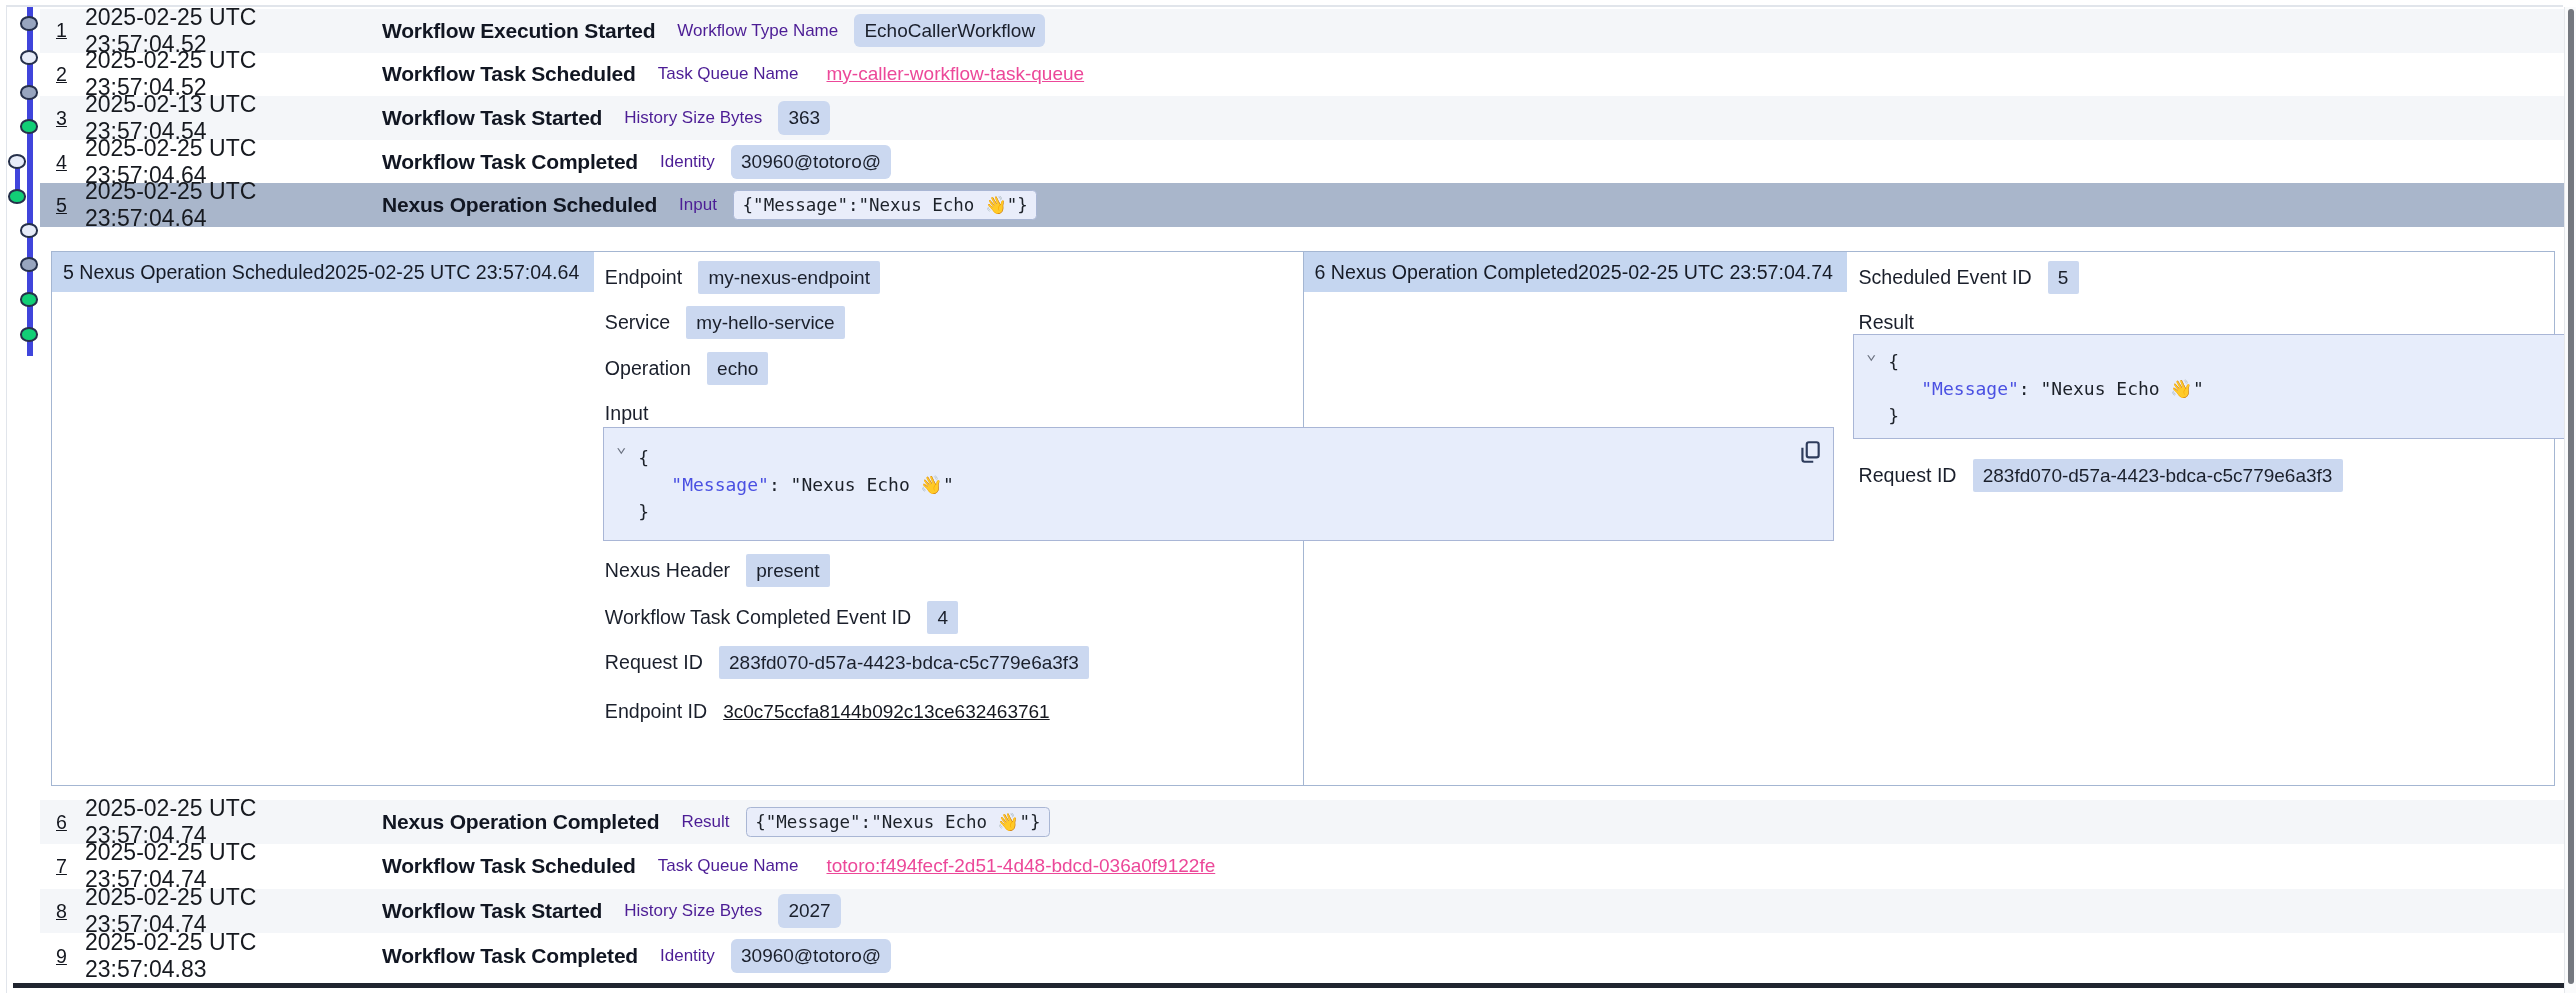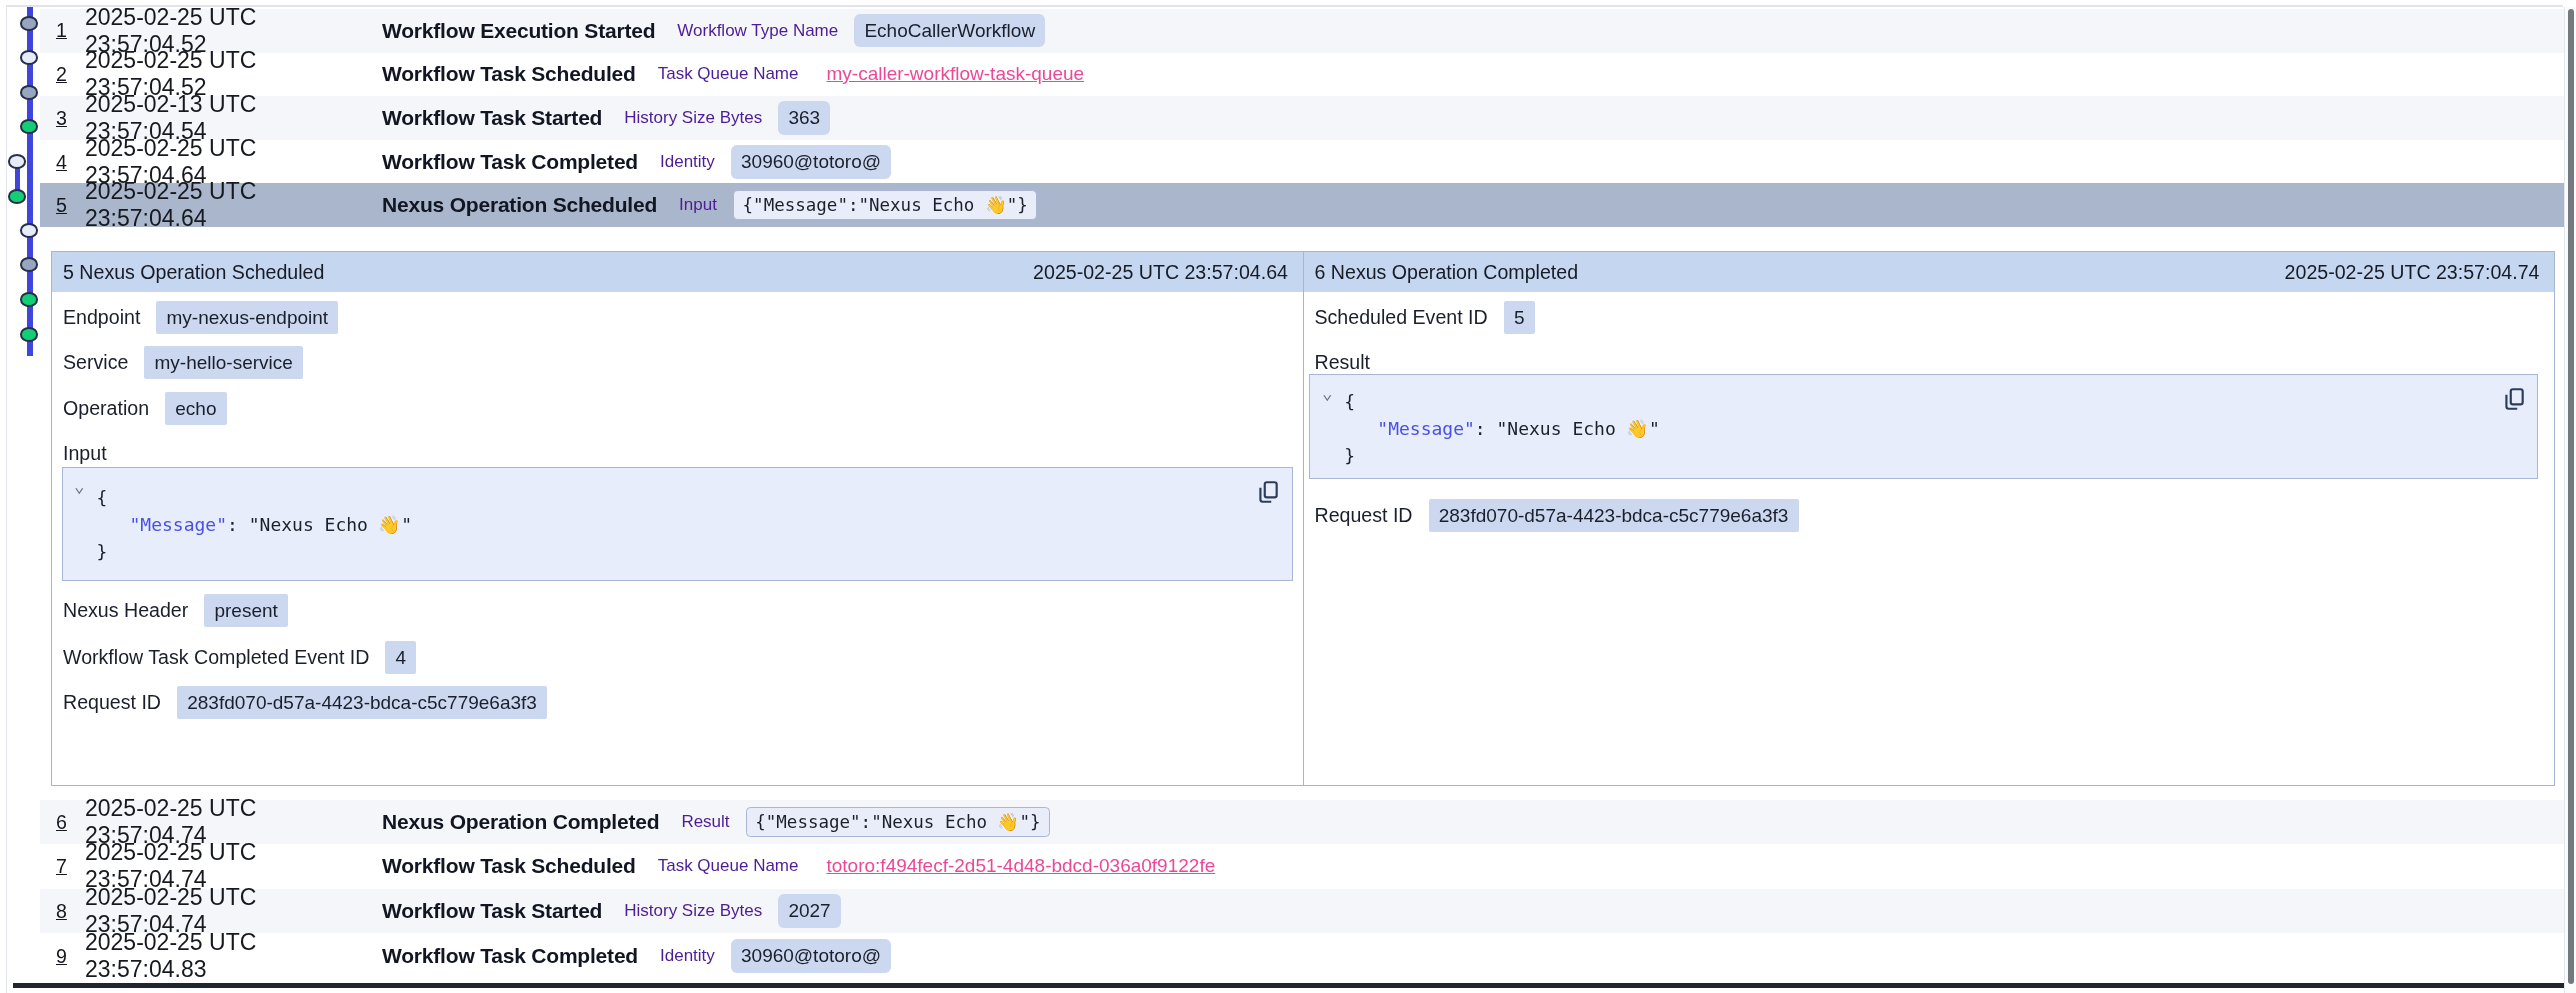--- a/index.html
+++ b/index.html
@@ -30,21 +30,21 @@
   .evt-name{font-size:21px;font-weight:700;letter-spacing:-0.2px;color:#111622;flex:none;}
   .evt-label{margin-left:22px;font-size:17px;color:#4c1d95;flex:none;}
   .evt-badge{margin-left:16px;background:#cbd8f0;border-radius:5.8px;padding:5.8px 10.2px;font-size:19px;color:#1a1f2b;flex:none;}
   .evt-link{margin-left:28px;font-size:19px;text-decoration:underline;color:#ec4899;flex:none;}
   .evt-code-badge{margin-left:16px;background:#e9edfa;border:1.5px solid #a9b6d4;border-radius:4.4px;padding:3.6px 8.7px;
     font-family:"DejaVu Sans Mono",monospace;font-size:17.5px;color:#1c2129;flex:none;}
 
   
   .panel{position:absolute;left:51px;top:251px;width:2504px;height:535px;border:1.5px solid #a4b6d2;background:#fff;
     box-sizing:border-box;display:flex;}
-  .panel-half{flex:1;display:flex;flex-direction:column;min-width:0;}
+  .panel-half{flex:1;display:flex;flex-direction:row;min-width:0;}
   .panel-half.left{border-right:1.5px solid #a4b6d2;}
   .panel-head{height:40px;flex:none;background:#c5d6f0;display:flex;align-items:center;justify-content:space-between;
     padding:0 14.5px 0 11px;font-size:19.6px;color:#161b26;}
   .panel-body{position:relative;flex:1;}
   .pfield{position:absolute;left:11px;height:35px;display:flex;align-items:center;font-size:19.6px;color:#1a1f2b;}
   .pfield .plabel{margin-right:16px;}
   .pbadge{background:#cbd8f0;border-radius:2px;padding:5.8px 10.2px;font-size:19px;color:#1a1f2b;}
   .plink{text-decoration:underline;font-size:19px;color:#14171f;}
 
   
@@ -160,20 +160,24 @@
         <span class="pbadge">present</span>
       </div>
       <div class="pfield" style="top:348px;text-align:center;">
         <span class="plabel">Workflow Task Completed Event ID</span>
         <span class="pbadge">4</span>
       </div>
       <div class="pfield" style="top:393px;">
         <span class="plabel">Request ID</span>
         <span class="pbadge">283fd070-d57a-4423-bdca-c5c779e6a3f3</span>
       </div>
+      <div class="pfield" style="top:442px;">
+        <span class="plabel">Endpoint ID</span>
+        <span class="plink">3c0c75ccfa8144b092c13ce632463761</span>
+      </div>
     </div>
   </div>
 
   <div class="panel-half">
     <div class="panel-head">
       <span>6 Nexus Operation Completed</span>
       <span>2025-02-25 UTC 23:57:04.74</span>
     </div>
     <div class="panel-body">
       <div class="pfield" style="top:8px;">

